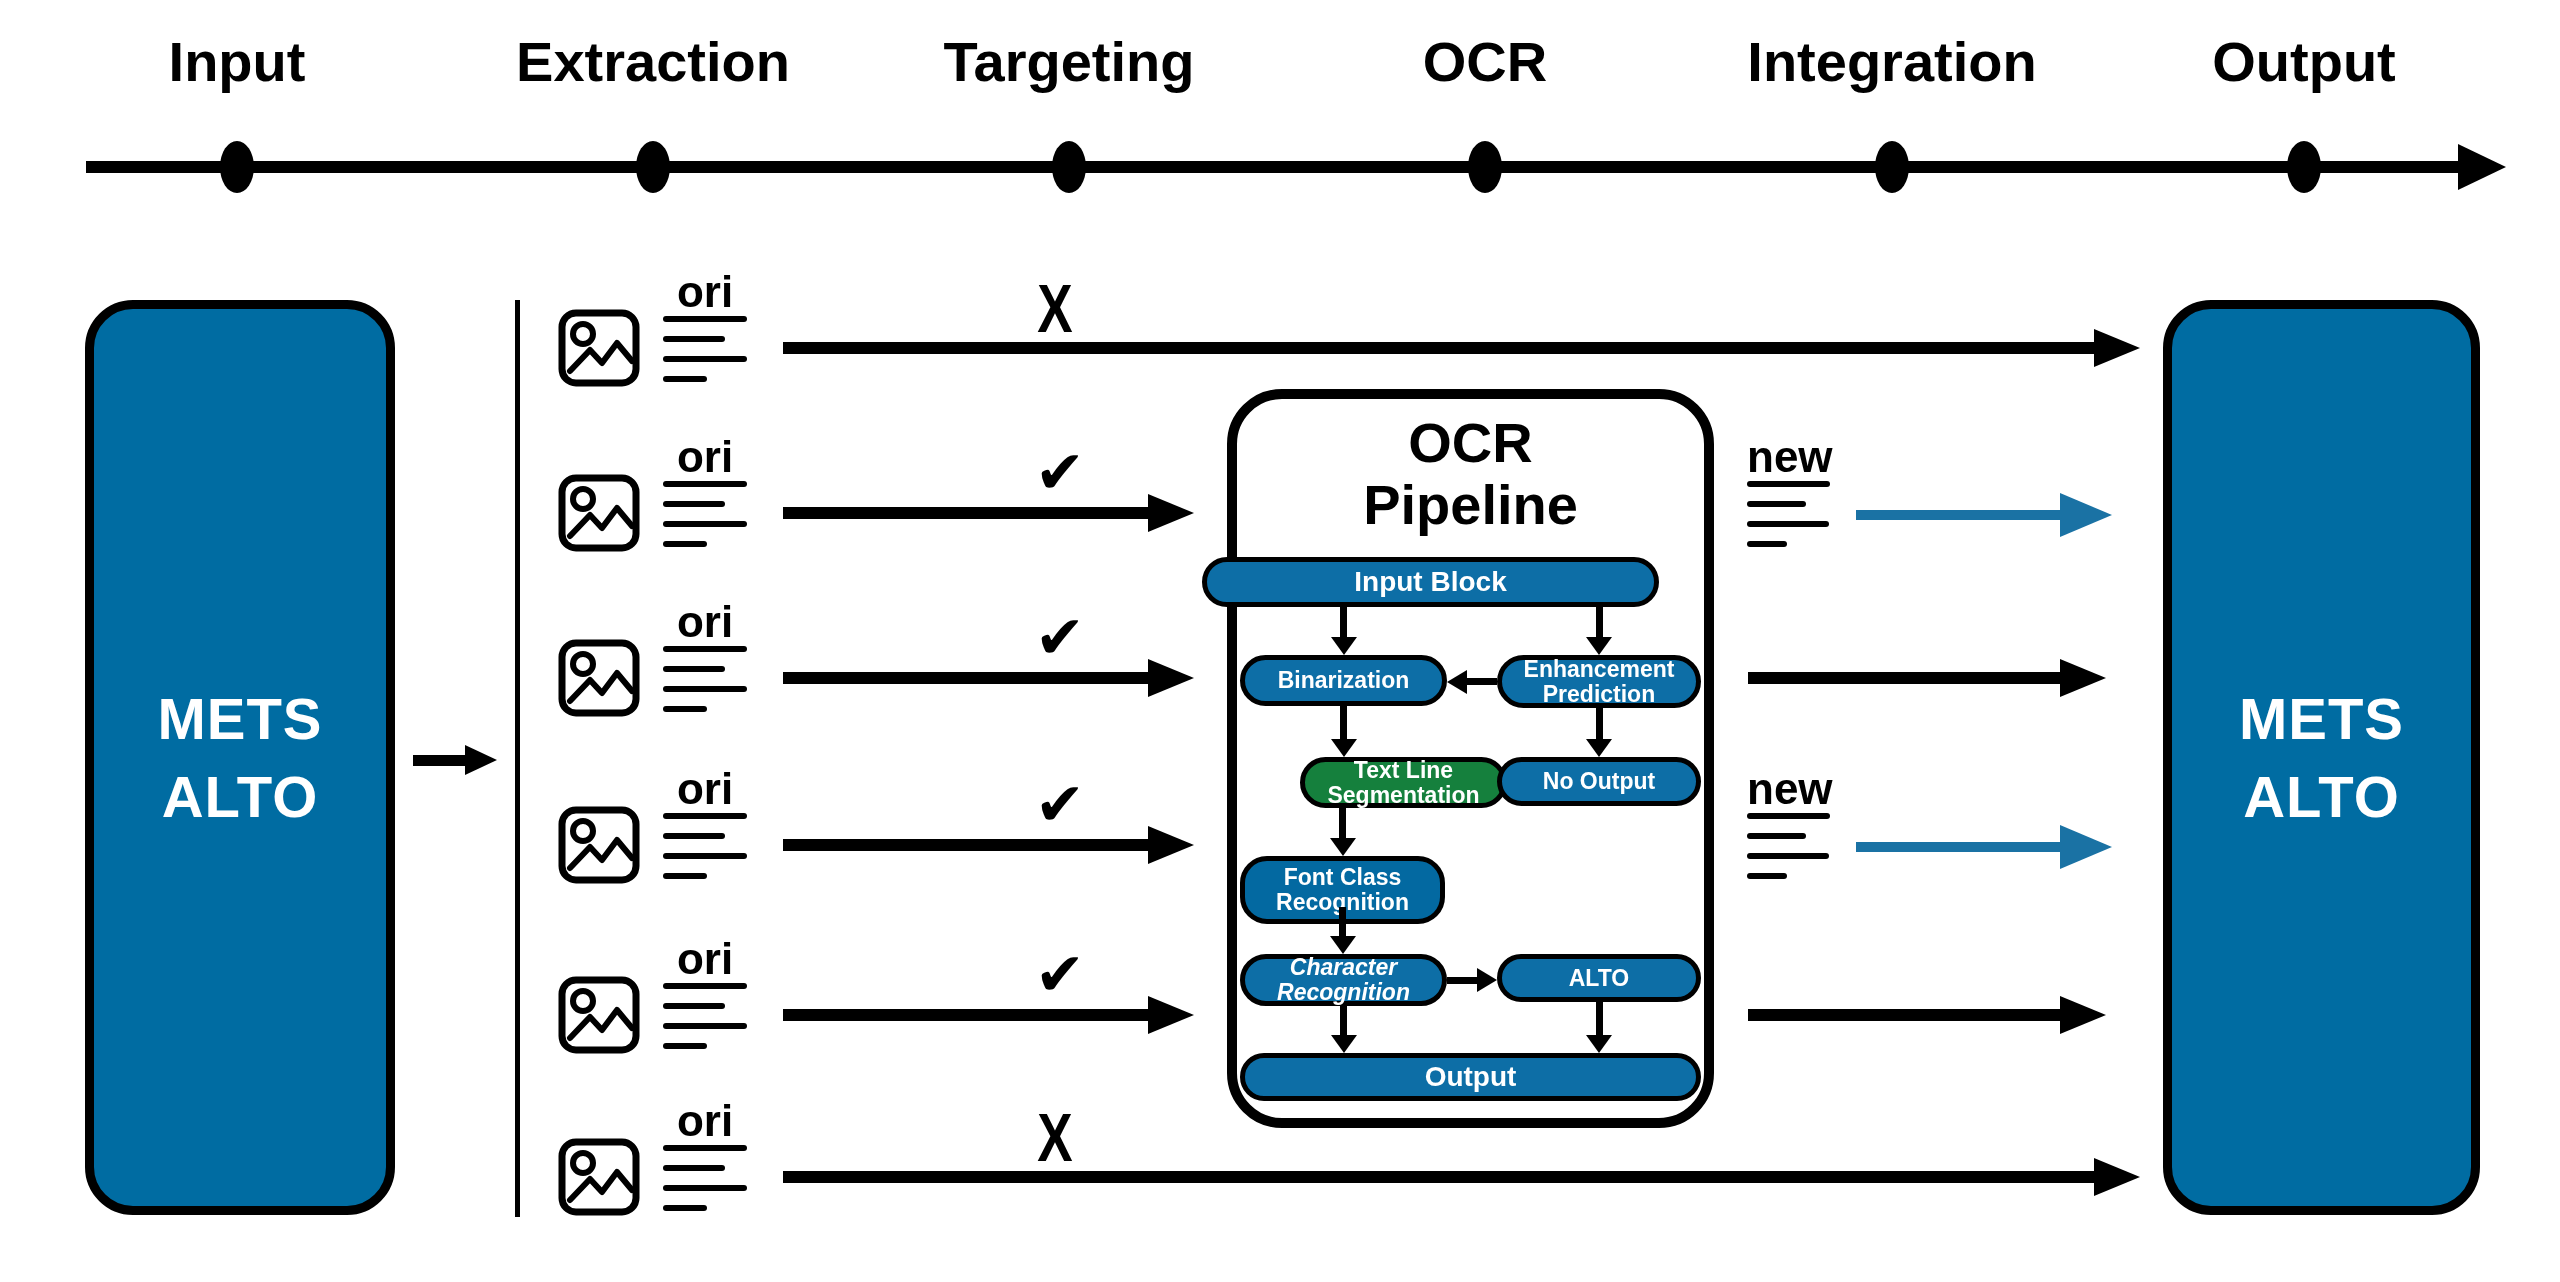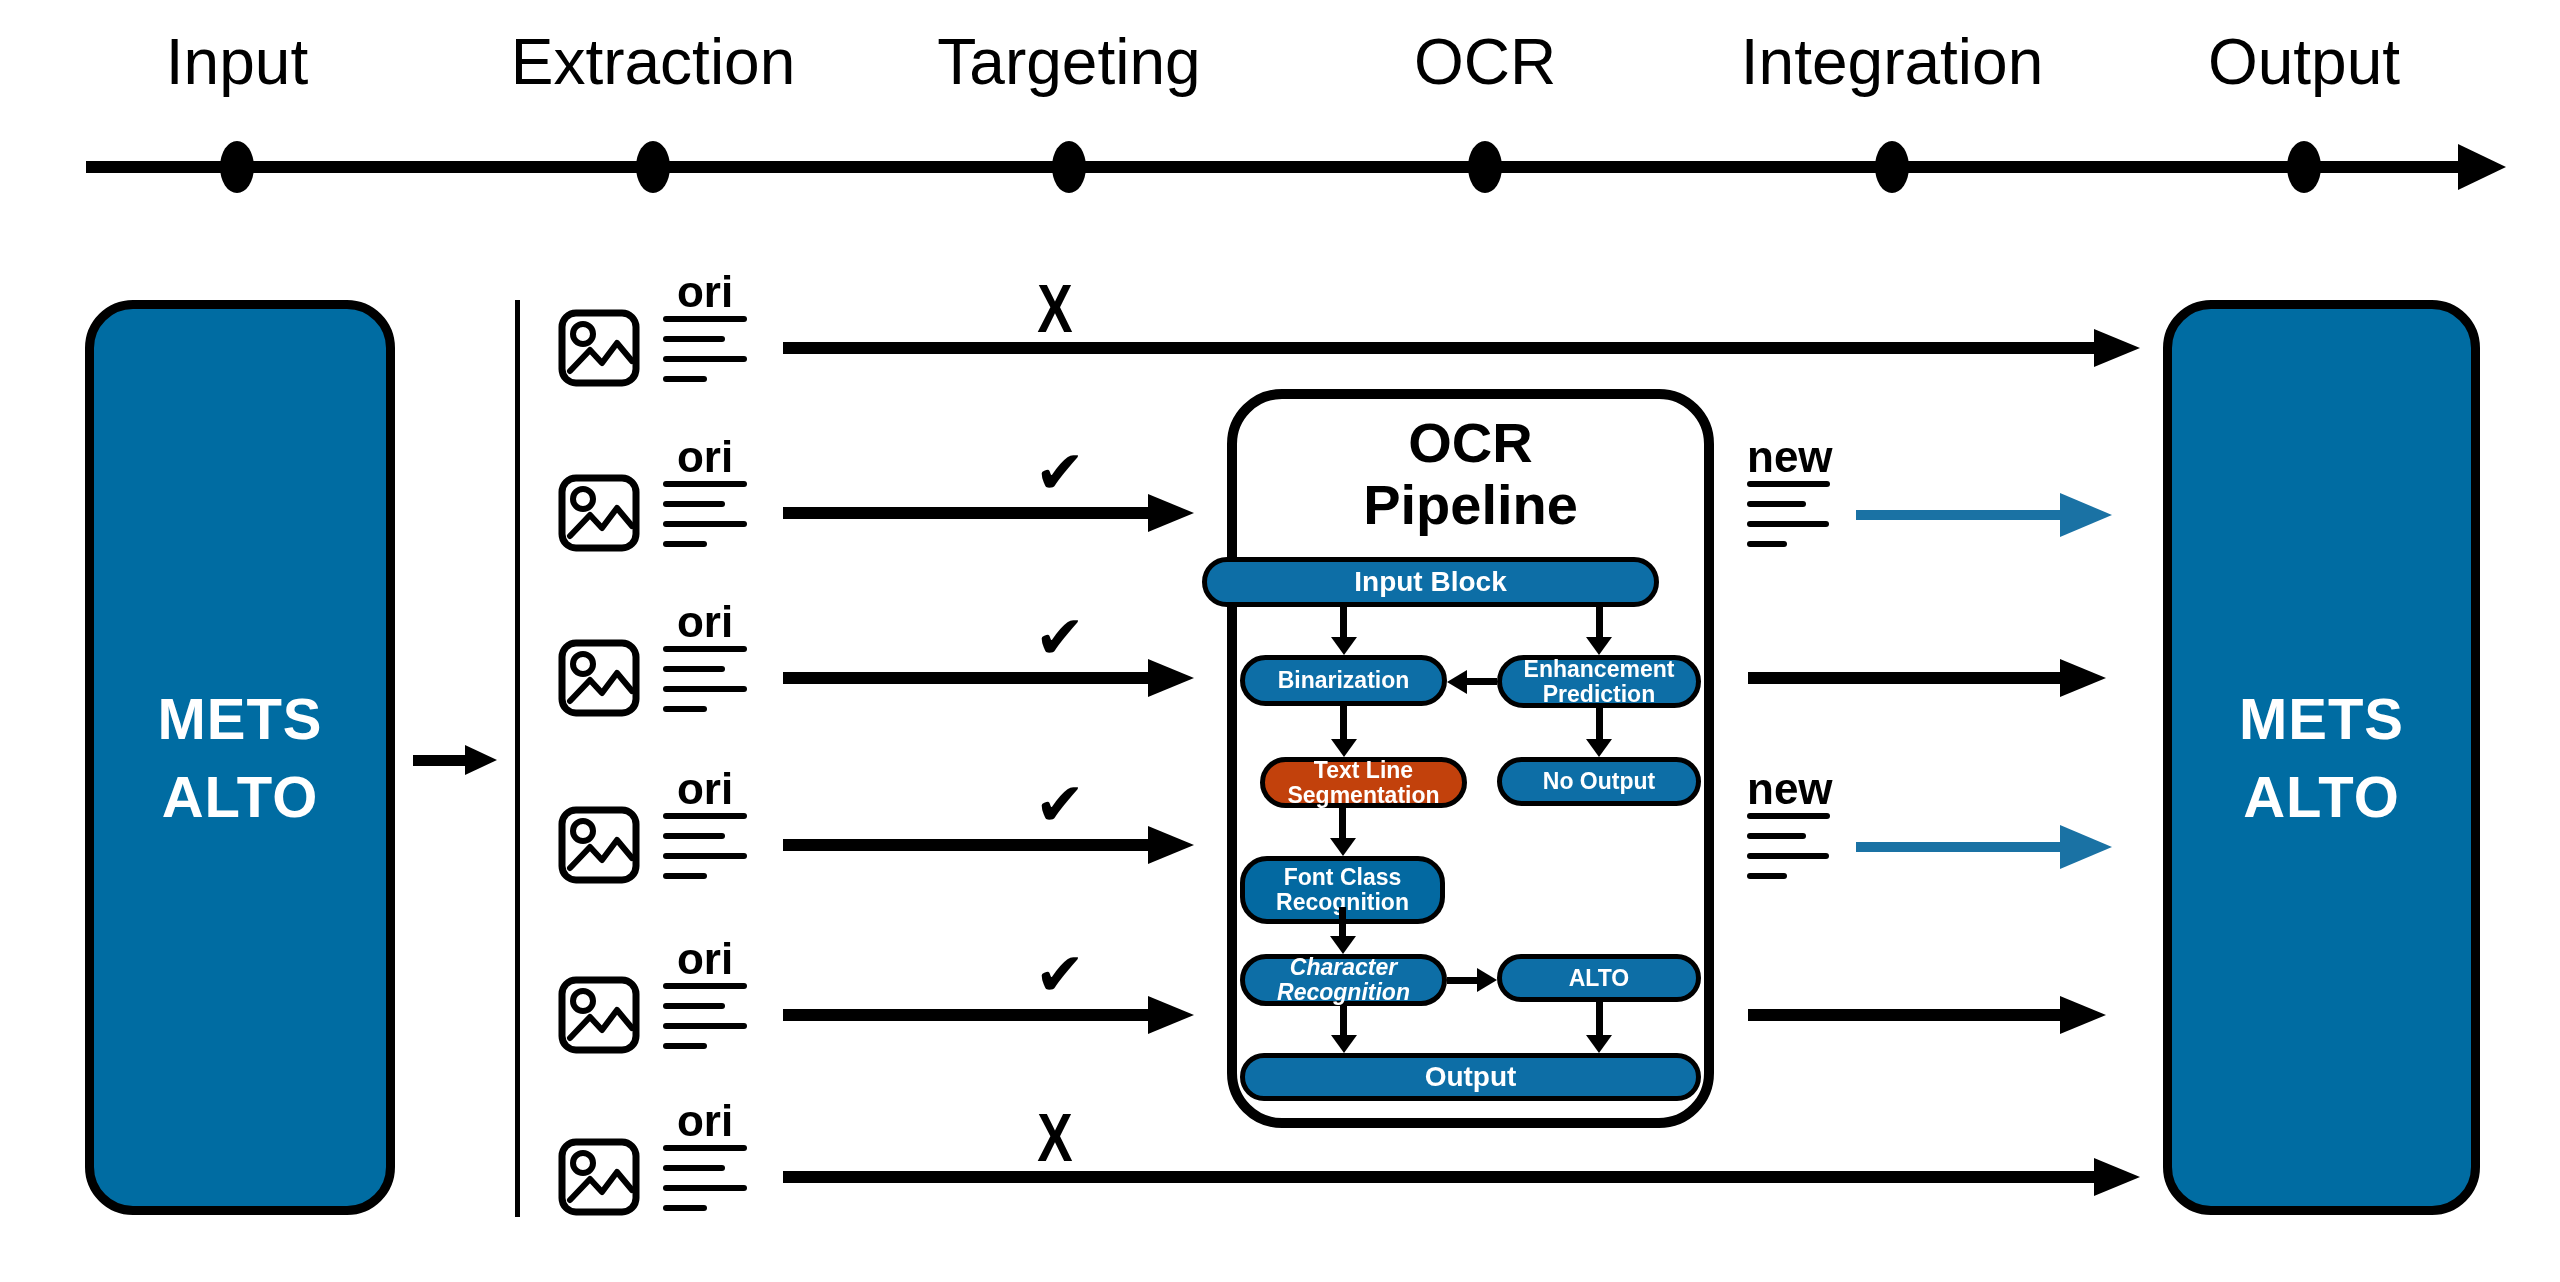--- a/index.html
+++ b/index.html
@@ -3,21 +3,21 @@
 <meta charset="utf-8">
 <style>
   html,body{margin:0;padding:0;background:#fff;}
   #canvas{
     position:relative;width:2560px;height:1282px;overflow:hidden;background:#ffffff;
     font-family:"Liberation Sans","DejaVu Sans",sans-serif;color:#000;
   }
   .abs{position:absolute;}
   .stage-label{
     position:absolute;top:30px;transform:translateX(-50%);
-    font-size:64px;font-weight:normal;line-height:64px;white-space:nowrap;
+    font-size:56px;font-weight:bold;line-height:64px;white-space:nowrap;
   }
   .dot{position:absolute;width:34px;height:52px;border-radius:50%;background:#000;}
   .bar{position:absolute;background:#000;}
   .big-box{
     position:absolute;box-sizing:border-box;border:9px solid #000;border-radius:48px;
     display:flex;flex-direction:column;align-items:center;justify-content:center;
     color:#fff;font-weight:bold;font-size:58px;line-height:78px;text-align:center;
     letter-spacing:1px;
   }
   #left-box{left:85px;top:300px;width:310px;height:915px;}
@@ -180,21 +180,21 @@
     <div class="doc-line" style="left: 663px; top: 1165px; width: 62px;"></div>
     <div class="doc-line" style="left: 663px; top: 1185px; width: 84px;"></div>
     <div class="doc-line" style="left: 663px; top: 1205px; width: 44px;"></div>
     <div class="mark-x" style="left: 1055px; top: 1137px;">X</div>
     <div class="bar abs" style="left: 783px; top: 1171px; width: 1311px; height: 12px; background: rgb(0, 0, 0);"></div>
     <div class="tri" style="left: 2094px; top: 1158px; border-top: 19px solid transparent; border-bottom: 19px solid transparent; border-left: 46px solid rgb(0, 0, 0);"></div>
     <div class="node" style="left: 1202px; top: 557px; width: 457px; height: 50px; background: rgb(13, 110, 166); font-size: 28px; line-height: 30px;">Input Block</div>
     <div class="node" style="left: 1240px; top: 655px; width: 207px; height: 51px; background: rgb(13, 110, 166); font-size: 23px; line-height: 25px;">Binarization</div>
     <div class="node" style="left: 1497px; top: 655px; width: 204px; height: 53px; background: rgb(13, 110, 166); font-size: 23px; line-height: 25px;">Enhancement
 Prediction</div>
-    <div class="node" style="left: 1260px; top: 757px; width: 207px; height: 51px; background: #c2410c; font-size: 23px; line-height: 25px;">Text Line
+    <div class="node" style="left: 1300px; top: 757px; width: 207px; height: 51px; background: #15803d; font-size: 23px; line-height: 25px;">Text Line
 Segmentation</div>
     <div class="node" style="left: 1497px; top: 757px; width: 204px; height: 49px; background: rgb(13, 110, 166); font-size: 23px; line-height: 25px;">No Output</div>
     <div class="node" style="left: 1240px; top: 856px; width: 205px; height: 68px; background: #0369a1; font-size: 23px; line-height: 25px;">Font Class
 Recognition</div>
     <div class="node" style="left: 1240px; top: 954px; width: 207px; height: 52px; background: rgb(13, 110, 166); font-size: 23px; line-height: 25px; font-style: italic;">Character
 Recognition</div>
     <div class="node" style="left: 1497px; top: 954px; width: 204px; height: 48px; background: rgb(13, 110, 166); font-size: 23px; line-height: 25px;">ALTO</div>
     <div class="node" style="left: 1240px; top: 1053px; width: 461px; height: 48px; background: rgb(13, 110, 166); font-size: 28px; line-height: 30px;">Output</div>
     <div class="bar abs" style="left: 1340px; top: 607px; width: 7px; height: 30px; background: rgb(0, 0, 0);"></div>
     <div class="tri" style="left: 1330.5px; top: 637px; border-left: 13px solid transparent; border-right: 13px solid transparent; border-top: 18px solid rgb(0, 0, 0);"></div>

